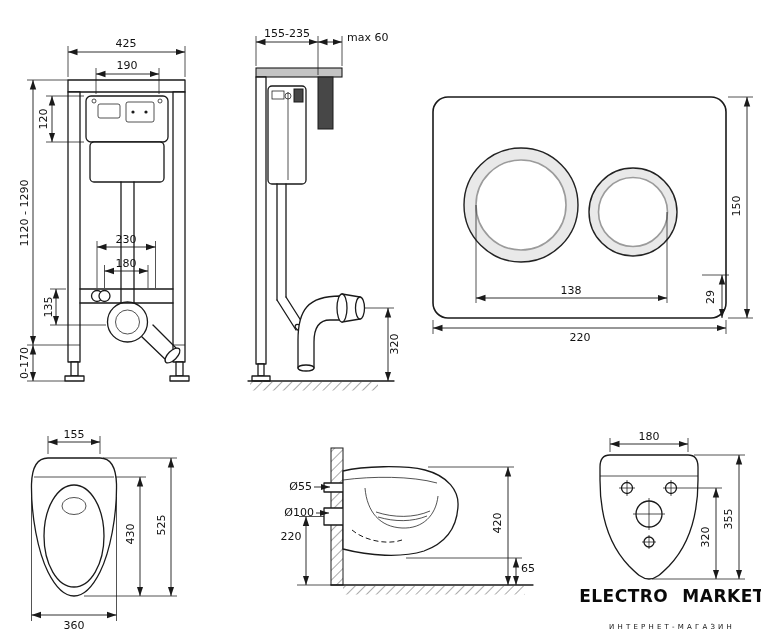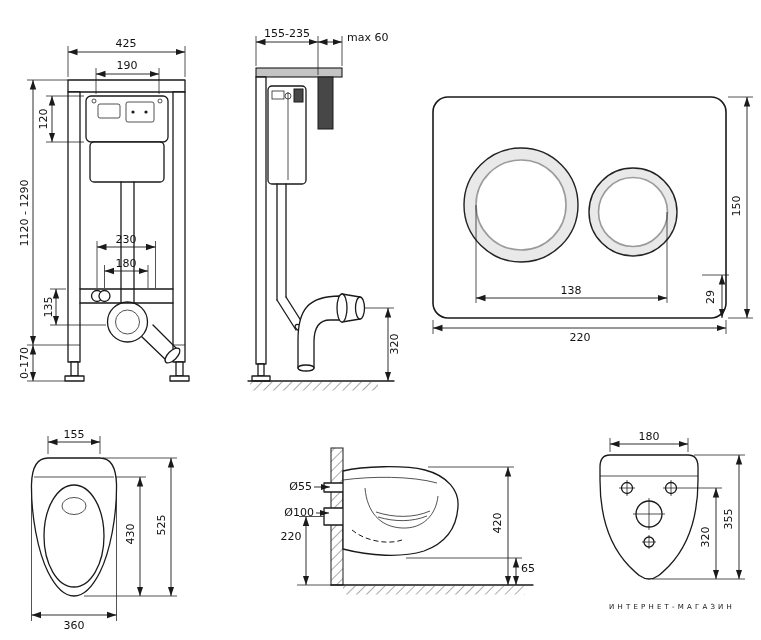--- a/index.html
+++ b/index.html
@@ -323,15 +323,20 @@
     </g>
     <g>
       <line class="thin" x1="694" y1="455" x2="745" y2="455"></line>
       <line class="dim" x1="739" y1="455" x2="739" y2="579" marker-start="url(#arr)" marker-end="url(#arr)"></line>
       <text class="dt" x="732" y="519" transform="rotate(-90 732 519)">355</text>
     </g>
   </g>
 </svg>
 
   <div class="logo">
+    <div class="logo-row">
+      <span>ELECTRO</span>
+      <span class="logo-sq"></span>
+      <span>MARKET</span>
+    </div>
     <div class="logo-sub">ИНТЕРНЕТ-МАГАЗИН</div>
   </div>
 </div>
 
 </body></html>

